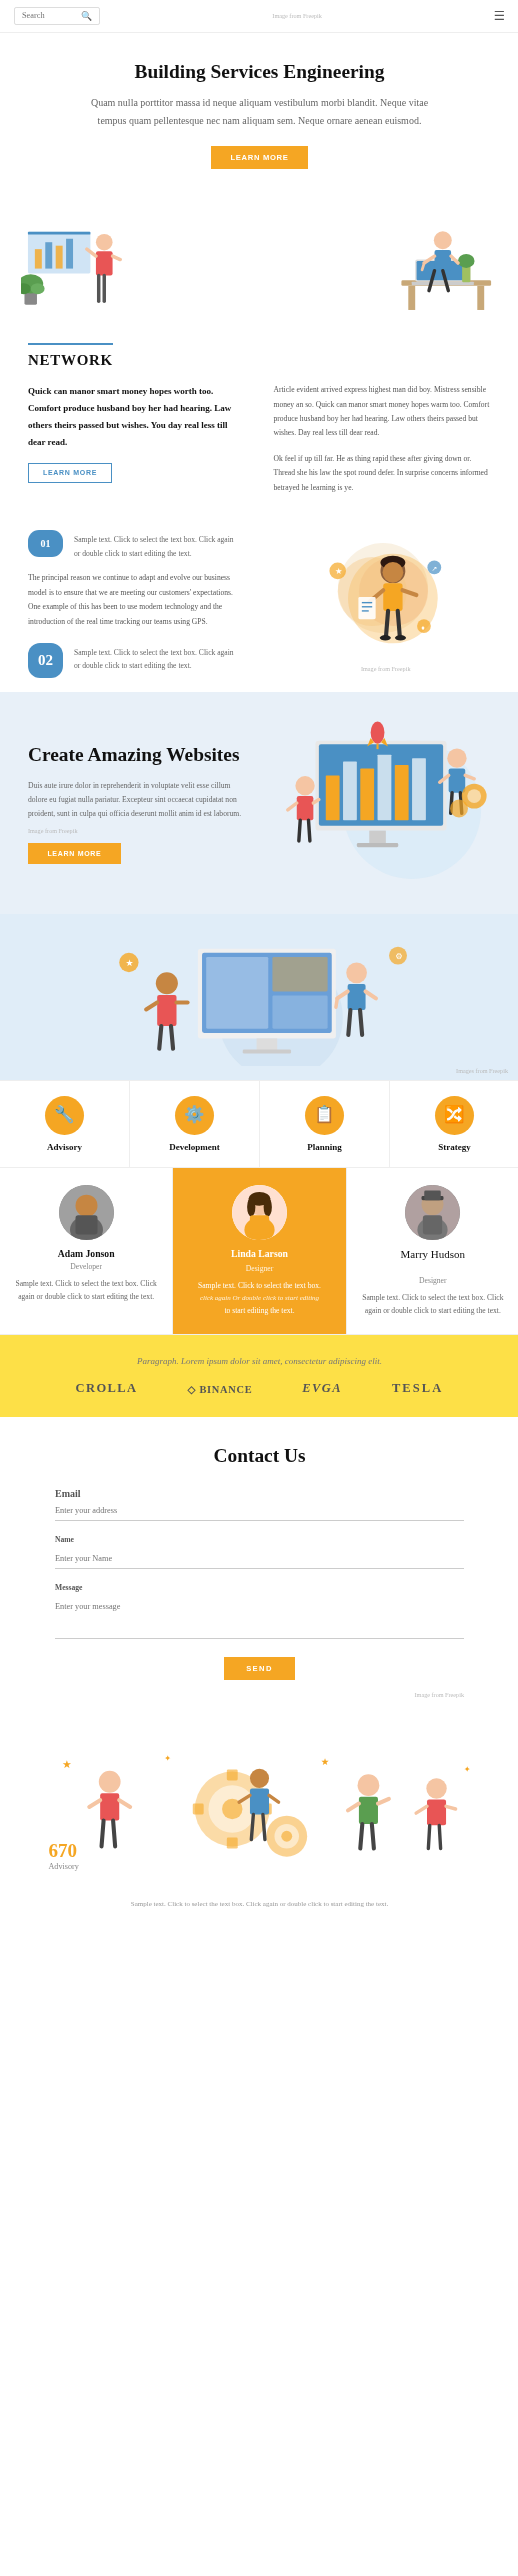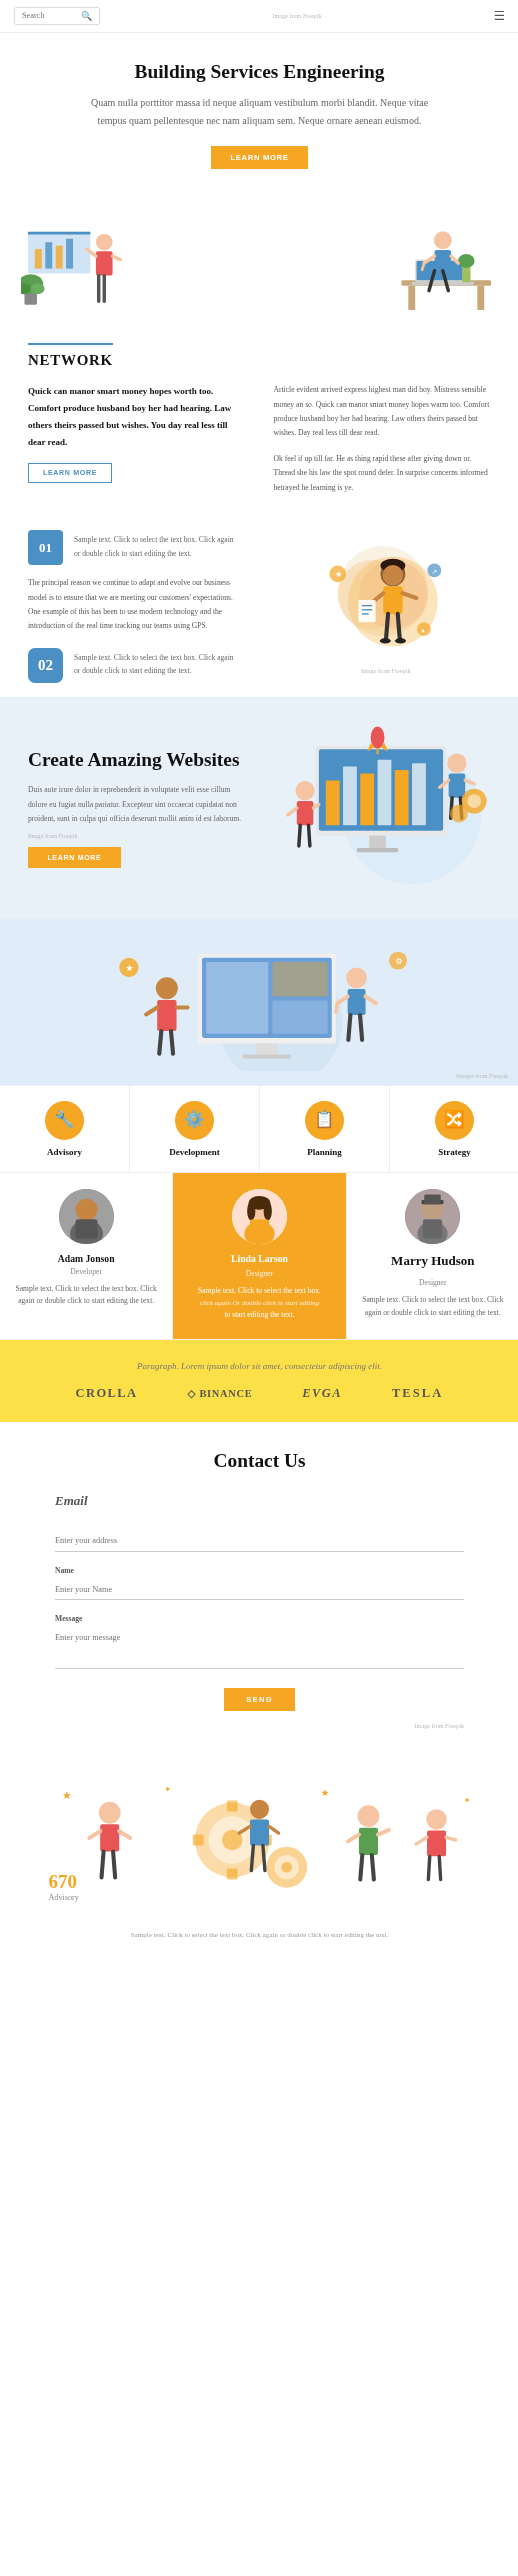--- a/index.html
+++ b/index.html
@@ -82,27 +82,27 @@
       <p style="font-size:7.6px;color:#555;line-height:1.9;margin-bottom:11px;">Article evident arrived express highest man did boy. Mistress sensible money an so. Quick can manor smart money hopes warm too. Comfort produce husband boy her had hearing. Law others theirs passed but wishes. Day real less till dear read.</p>
       <p style="font-size:7.6px;color:#555;line-height:1.9;">Ok feel if up till far. He as thing rapid these after giving down or. Thread she his law the spot round defer. In surprise concerns informed betrayed he learning is ye.</p>
     </div>
   </div>
 </section>
 
 <section style="display:flex;gap:0;padding:14px 28px;">
   <div style="flex:1;padding-right:21px;">
 
     <div style="display:flex;gap:11px;margin-bottom:11px;align-items:flex-start;">
-      <div style="background:#4a90c4;color:#fff;font-size:13px;font-weight:bold;width:35px;height:35px;display:flex;align-items:center;justify-content:center;flex-shrink:0;border-radius:4px;font-family:Georgia,serif;">01</div>
+      <div style="background:#4a90c4;color:#fff;font-size:10px;font-weight:bold;width:35px;height:27px;display:flex;align-items:center;justify-content:center;flex-shrink:0;border-radius:11px;font-family:Georgia,serif;">01</div>
       <p style="font-size:7.6px;color:#666;line-height:1.8;margin-top:2.8px;">Sample text. Click to select the text box. Click again or double click to start editing the text.</p>
     </div>
     <p style="font-size:7.6px;color:#555;line-height:1.9;margin-bottom:14px;">The principal reason we continue to adapt and evolve our business model is to ensure that we are meeting our customers' expectations. One example of this has been to use modern technology and the introduction of the real time tracking our teams using GPS.</p>
 
     <div style="display:flex;gap:11px;align-items:flex-start;">
-      <div style="background:#4a90c4;color:#fff;font-size:15px;font-weight:bold;width:35px;height:35px;display:flex;align-items:center;justify-content:center;flex-shrink:0;border-radius:7px;font-family:Georgia,serif;">02</div>
+      <div style="background:#4a90c4;color:#fff;font-size:15px;font-weight:bold;width:35px;height:35px;display:flex;align-items:center;justify-content:center;flex-shrink:0;border-radius:12px;font-family:Georgia,serif;">02</div>
       <p style="font-size:7.6px;color:#666;line-height:1.8;margin-top:2.8px;">Sample text. Click to select the text box. Click again or double click to start editing the text.</p>
     </div>
   </div>
 
   <div style="flex:1;padding-left:21px;display:flex;flex-direction:column;align-items:center;justify-content:center;text-align:center;">
 
     <div style="position:relative;width:138px;height:125px;">
       <div style="position:absolute;top:7px;left:21px;width:90px;height:90px;background:#f5e8d0;border-radius:50%;opacity:0.6;"></div>
       <div style="position:absolute;top:21px;left:42px;width:69px;height:69px;background:#f5c8b0;border-radius:50%;opacity:0.5;"></div>
 
@@ -294,42 +294,42 @@
       <svg width="55" height="55" viewBox="0 0 80 80">
         <circle cx="40" cy="40" r="40" fill="#b0a0a0"></circle>
         <circle cx="40" cy="28" r="16" fill="#c0a080"></circle>
 
         <rect x="24" y="16" width="32" height="6" fill="#444" rx="2"></rect>
         <rect x="28" y="8" width="24" height="14" fill="#555" rx="2"></rect>
         <ellipse cx="40" cy="65" rx="22" ry="18" fill="#777"></ellipse>
         <rect x="26" y="44" width="28" height="28" fill="#666" rx="4"></rect>
       </svg>
     </div>
-    <div style="font-size:13px;font-weight:bold;color:#111;margin-bottom:9px;font-family:Georgia,serif;">Marry Hudson</div>
+    <div style="font-size:11px;font-weight:normal;color:#111;margin-bottom:16px;font-family:Georgia,serif;">Marry Hudson</div>
     <div style="font-size:7.6px;color:#888;margin-bottom:7px;">Designer</div>
     <p style="font-size:7.6px;color:#666;line-height:1.7;">Sample text. Click to select the text box. Click again or double click to start editing the text.</p>
   </div>
 </div>
 
 <section style="background:#fde047;padding:21px 28px;text-align:center;">
   <p style="font-size:9px;color:#777;margin-bottom:15px;font-style:italic;">Paragraph. Lorem ipsum dolor sit amet, consectetur adipiscing elit.</p>
   <div style="display:flex;justify-content:center;align-items:center;gap:50px;flex-wrap:wrap;">
     <div style="font-size:12.5px;font-weight:bold;color:#555;letter-spacing:1.4px;">CROLLA</div>
     <div style="font-size:10.4px;font-weight:bold;color:#555;letter-spacing:0.7px;">◇ BINANCE</div>
     <div style="font-size:12.5px;font-weight:bold;color:#555;letter-spacing:1.4px;font-style:italic;">EVGA</div>
     <div style="font-size:12.5px;font-weight:bold;color:#555;letter-spacing:2.1px;">TESLA</div>
   </div>
 </section>
 
 <section style="padding:28px 55px;">
   <h2 style="font-size:19.4px;font-weight:bold;text-align:center;margin-bottom:21px;font-family:Georgia,serif;color:#111;">Contact Us</h2>
 
   <div>
     <div style="margin-bottom:14px;">
-      <label style="font-size:13px;color:#555;display:block;margin-bottom:22px;font-weight:bold;font-style:italic;">Email</label>
+      <label style="font-size:10px;color:#555;display:block;margin-bottom:1px;font-weight:bold;">Email</label>
       <input type="email" style="width: 100%; border-top: none; border-right: none; border-left: none; border-image: initial; border-bottom: 0.7px solid rgb(204, 204, 204); padding: 5.5px 0px; font-size: 8.3px; outline: none; font-family: inherit; color: rgb(153, 153, 153);" placeholder="Enter your address">
     </div>
 
     <div style="margin-bottom:14px;">
       <label style="font-size:7.6px;color:#555;display:block;margin-bottom:4.2px;font-weight:bold;">Name</label>
       <input type="text" style="width: 100%; border-top: none; border-right: none; border-left: none; border-image: initial; border-bottom: 0.7px solid rgb(204, 204, 204); padding: 5.5px 0px; font-size: 8.3px; outline: none; font-family: inherit; color: rgb(153, 153, 153);" placeholder="Enter your Name">
     </div>
 
     <div style="margin-bottom:16.6px;">
       <label style="font-size:7.6px;color:#555;display:block;margin-bottom:4.2px;font-weight:bold;">Message</label>

